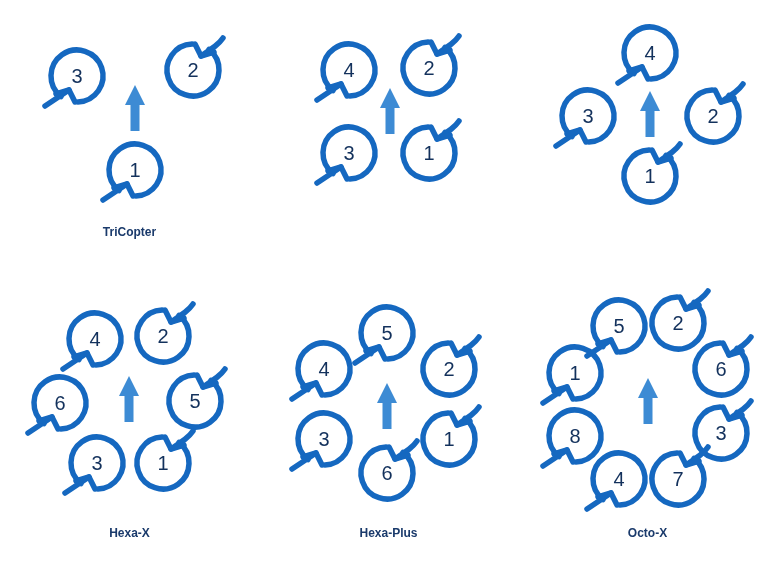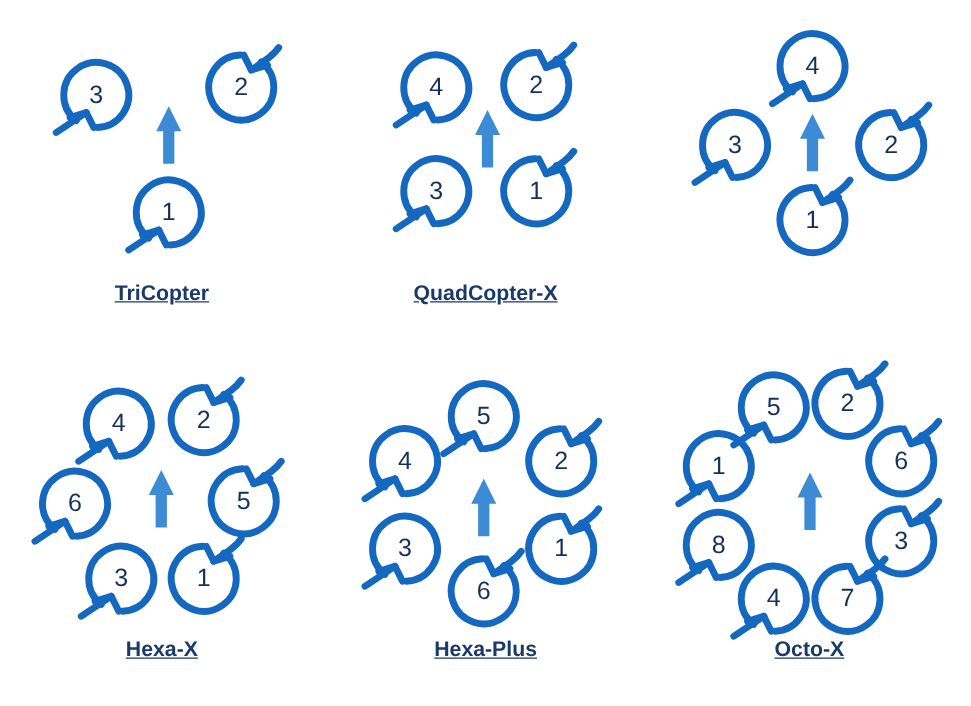--- a/index.html
+++ b/index.html
@@ -34,30 +34,29 @@
     margin-top: 8px;
   }
   .diagram svg {
     display: block;
     width: 230px;
     height: 215px;
     overflow: visible;
   }
   .config-label {
     font-family: "Liberation Sans", sans-serif;
-    font-size: 17px;
+    font-size: 12px;
     font-weight: bold;
     color: #1a3a6b;
     letter-spacing: 0px;
     text-align: left;
     white-space: nowrap;
-    text-decoration: underline;
   }
   .row1 .config-label { margin-top: 2px; }
-  .row2 .config-label { margin-top: 4px; }
+  .row2 .config-label { margin-top: 20px; }
   .motor-num {
     font-family: "Liberation Sans", sans-serif;
     font-size: 20px;
     fill: #13315c;
     text-anchor: middle;
     dominant-baseline: central;
   }
 </style>
 </head>
 <body>
@@ -128,21 +127,20 @@
             <text x="75" y="145" class="motor-num">3</text>
           </g>
           <g>
             <path d="M 171.01 124.51 A 26 26 0 1 1 154.09 119.02" fill="none" stroke="#1568c0" stroke-width="5.5" stroke-linecap="round"></path>
             <path d="M 163 131 C 175 123 181 119 185 113" fill="none" stroke="#1568c0" stroke-width="5.5" stroke-linecap="round"></path>
             <path d="M 163 131 L 157 119 M 163 131 L 176 127" fill="none" stroke="#1568c0" stroke-width="5.5" stroke-linecap="round"></path>
             <text x="155" y="145" class="motor-num">1</text>
           </g>
         </svg>
       </div>
-      <div class="config-label">QuadCopter-X</div>
     </div>
     <div class="config row1">
       <div class="diagram">
         <svg viewBox="0 0 230 215">
           <g>
             <path d="M 117 83
         L 127 103
         L 121.5 103
         L 121.5 129
         L 112.5 129

